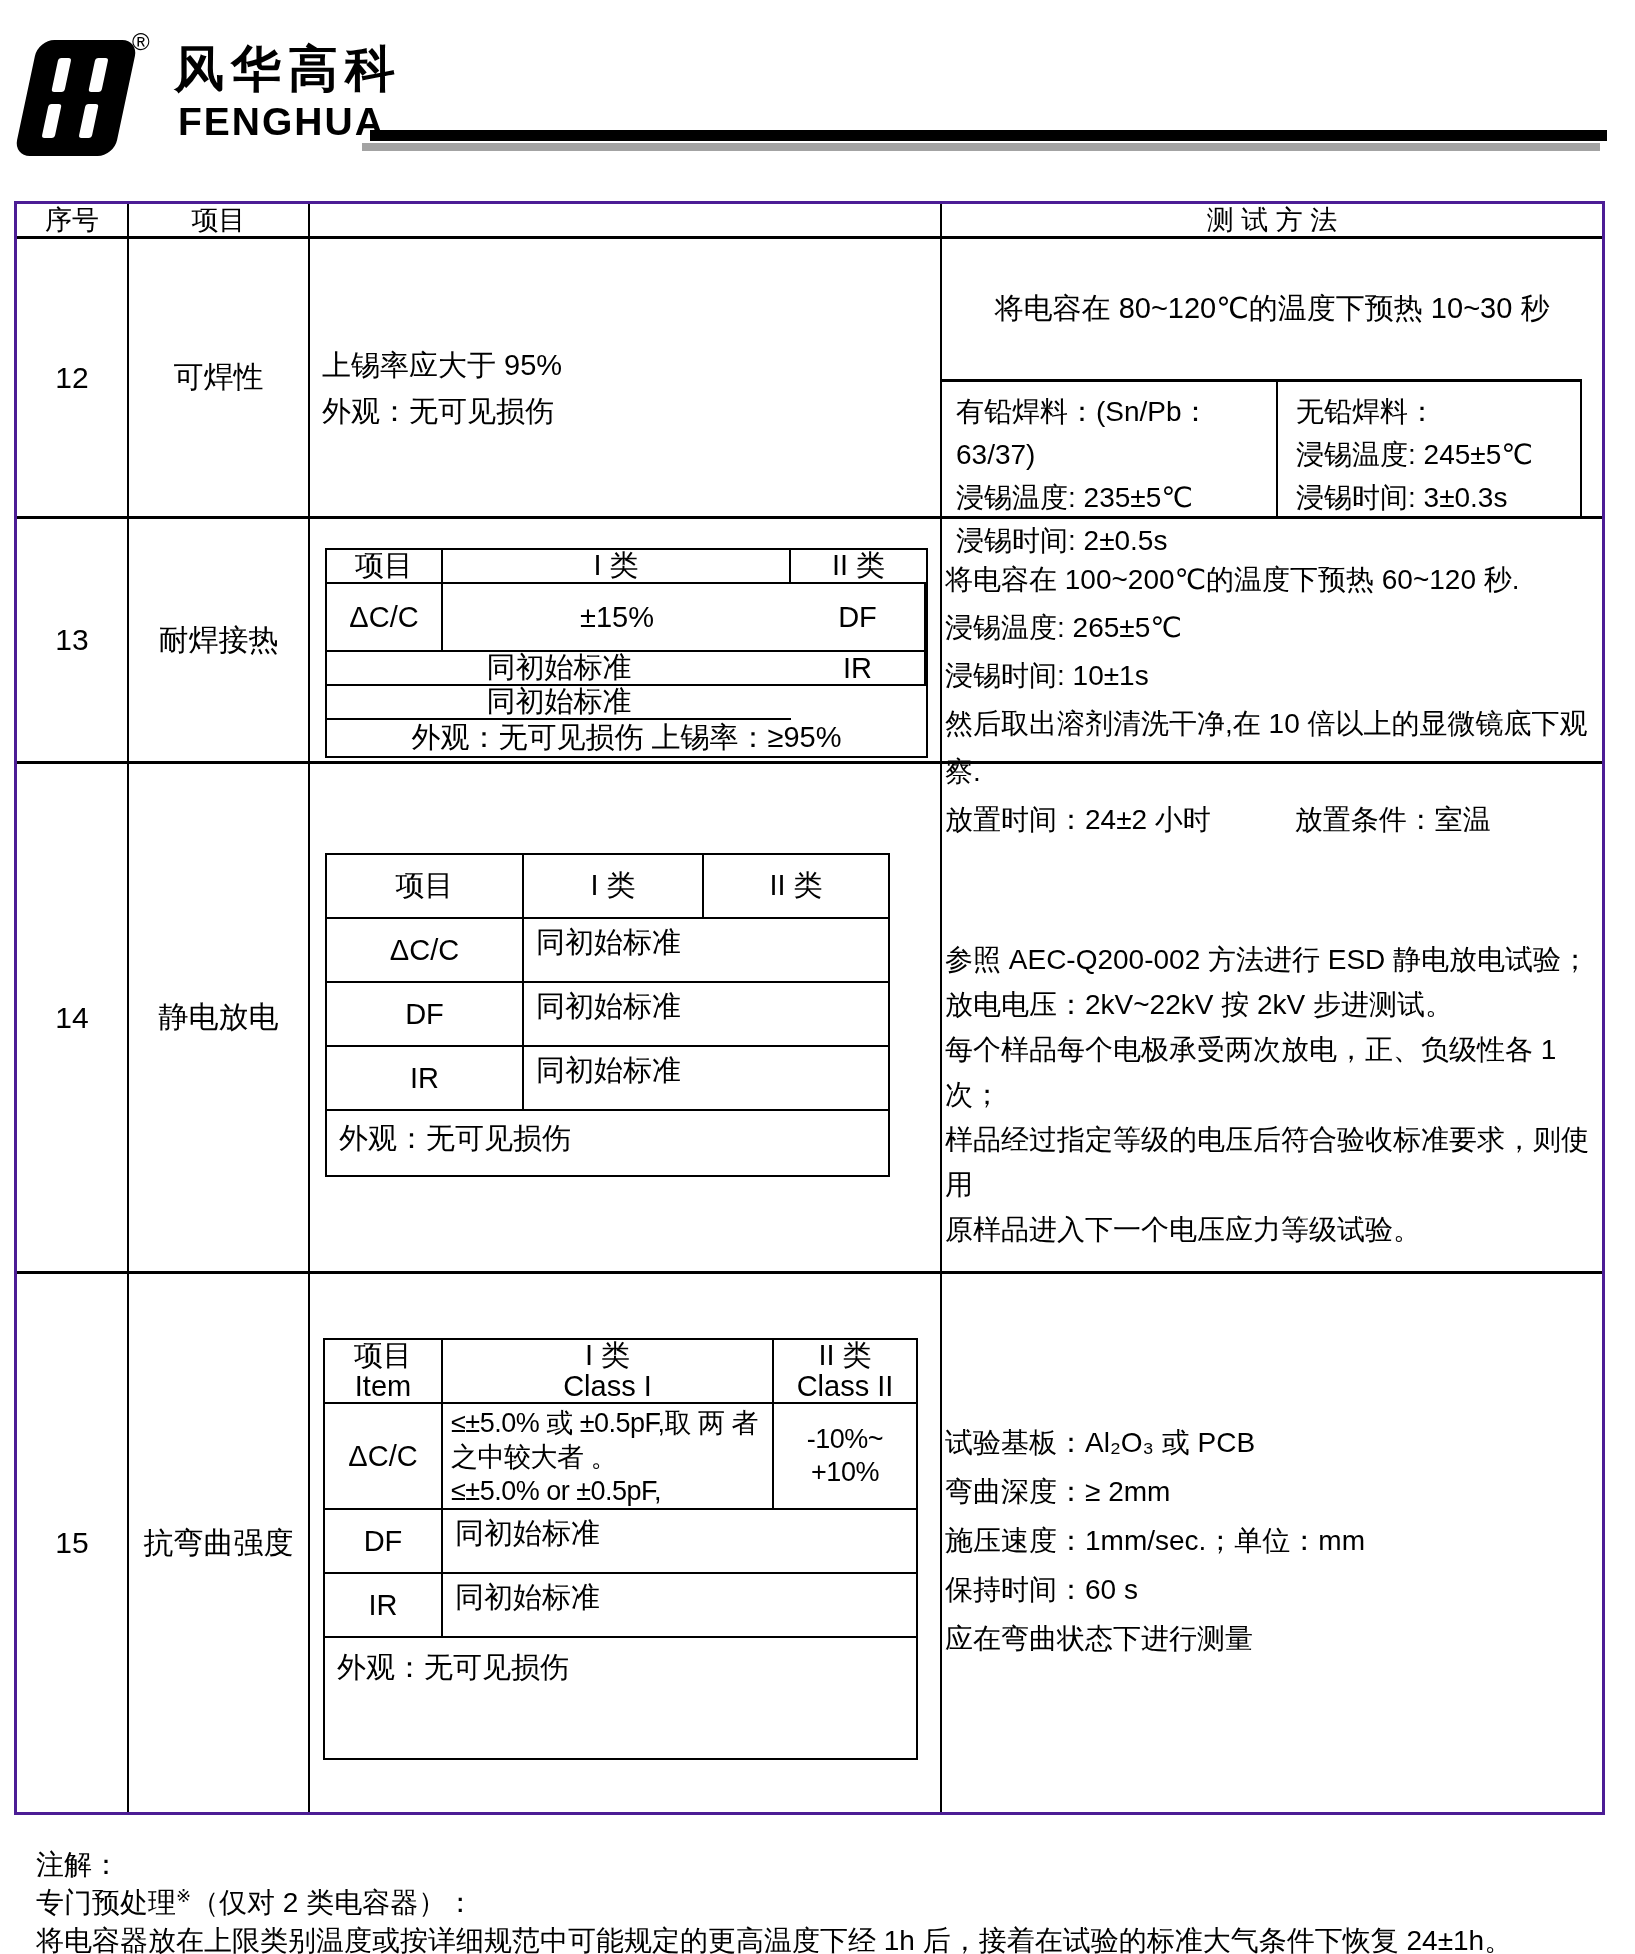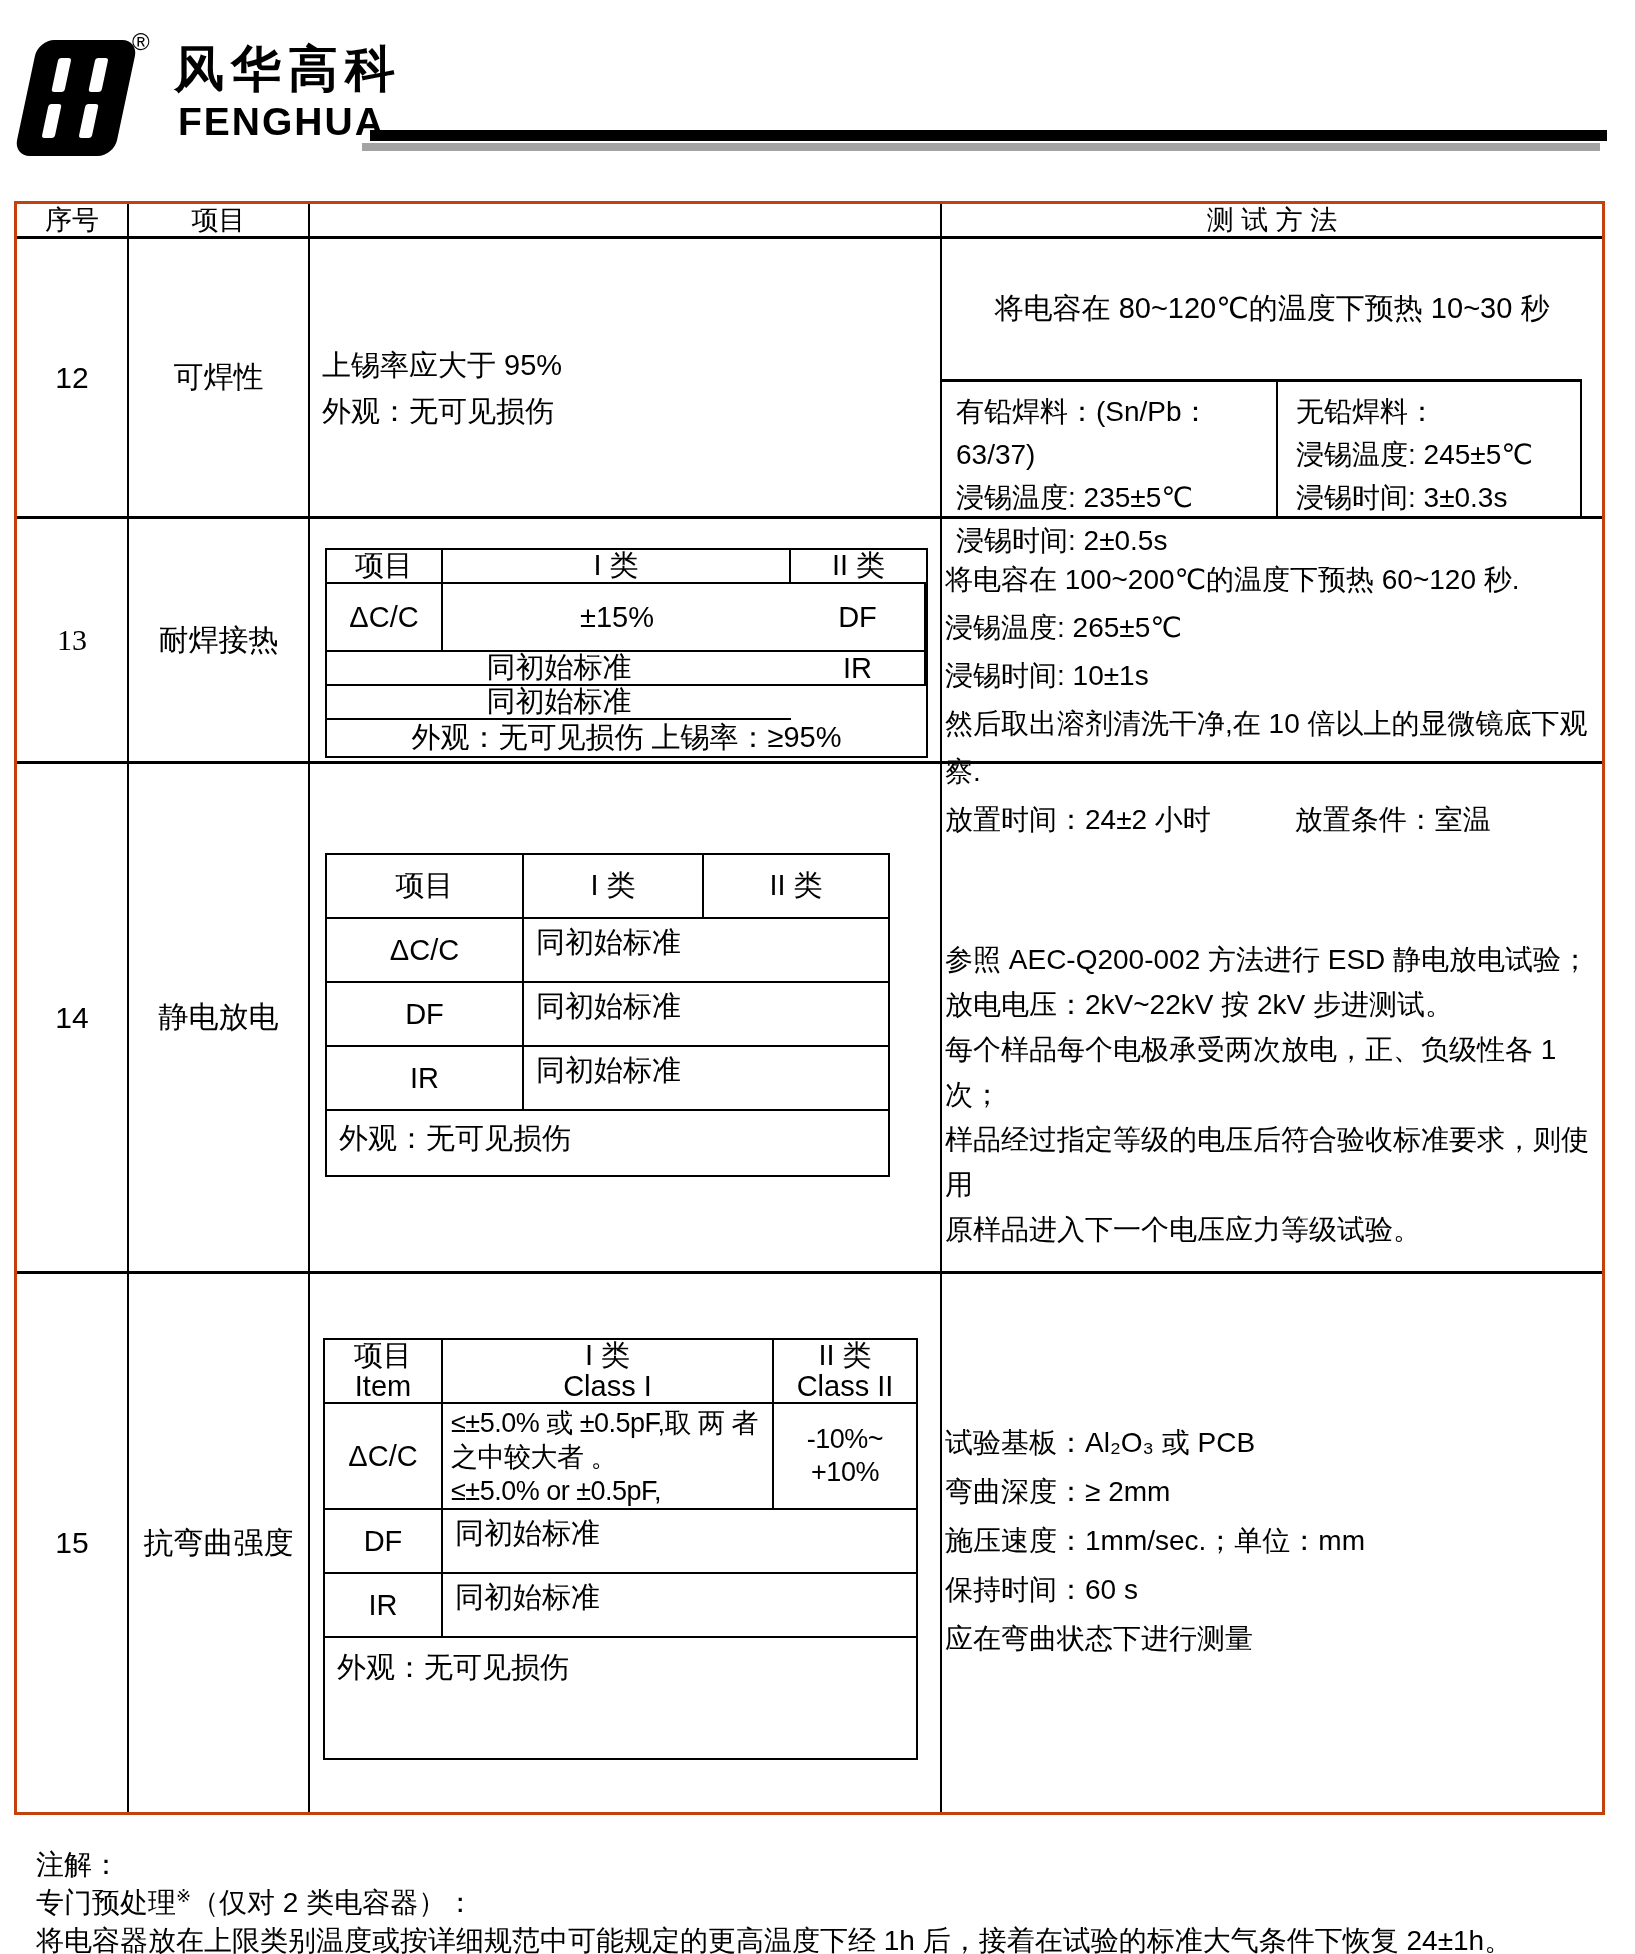--- a/index.html
+++ b/index.html
@@ -17,21 +17,21 @@
     border-radius:16px;transform:skewX(-12deg);}
   .logo-cut{position:absolute;background:#fff;border-radius:3px;}
   .reg{position:absolute;left:132px;top:28px;font-size:24px;}
   .brand-cn{position:absolute;left:174px;top:36px;font-size:50px;font-weight:bold;letter-spacing:7px;}
   .brand-en{position:absolute;left:178px;top:100px;font-size:39px;font-weight:bold;letter-spacing:2px;}
   .rule-black{position:absolute;left:370px;top:130px;width:1237px;height:11px;background:#000;}
   .rule-gray{position:absolute;left:362px;top:143px;width:1238px;height:8px;background:#a3a3a3;}
   .doc-title{position:absolute;right:118px;top:56px;font-size:35px;font-weight:bold;letter-spacing:0.5px;}
 
   
-  .main-table{position:absolute;left:14px;top:201px;width:1585px;height:1608px;border:3px solid #c2410c;}
+  .main-table{position:absolute;left:14px;top:201px;width:1585px;height:1608px;border:3px solid #4c1d95;}
   .vline{position:absolute;top:0;height:1608px;width:2px;background:#000;}
   .hline{position:absolute;left:0;width:1585px;height:3px;background:#000;}
   .colhead{position:absolute;top:0;height:32px;font-size:27px;display:flex;align-items:center;justify-content:center;}
   .labelcell{position:absolute;font-size:30px;display:flex;align-items:center;justify-content:center;text-align:center;}
   .txtblock{position:absolute;font-size:28px;white-space:pre-line;}
 
   
   .subtable{position:absolute;left:925px;top:175px;width:640px;height:137px;border-top:3px solid #000;border-right:2px solid #000;box-sizing:border-box;}
   .subcell{position:absolute;top:0;height:134px;font-size:28px;white-space:pre-line;line-height:43px;box-sizing:border-box;}
 
@@ -90,21 +90,21 @@
     <div class="abs cc" style="left:925px;top:35px;width:660px;height:140px;font-size:29px;">将电容在 80~120℃的温度下预热 10~30 秒</div>
     <div class="subtable">
       <div class="subcell" style="left:0;width:336px;border-right:2px solid #000;padding:8px 0 0 14px;">有铅焊料：(Sn/Pb：63/37)
 浸锡温度: 235±5℃
 浸锡时间: 2±0.5s</div>
       <div class="subcell" style="left:338px;width:300px;padding:8px 0 0 16px;">无铅焊料：
 浸锡温度: 245±5℃
 浸锡时间: 3±0.3s</div>
     </div>
 
-    <div class="labelcell" style="left:0;top:315px;width:110px;height:242px;font-family:Liberation Serif, serif;">13</div>
+    <div class="labelcell" style="left:0;top:315px;width:110px;height:242px;">13</div>
     <div class="labelcell" style="left:112px;top:315px;width:179px;height:242px;">耐焊接热</div>
 
     <div class="itab" style="left:308px;top:344px;width:603px;height:210px;grid-template-columns:116px 348px 135px;grid-template-rows:34px 68px 34px 34px 36px;">
       <div class="cell cc br bb">项目</div>
       <div class="cell cc br bb">I 类</div>
       <div class="cell cc bb">II 类</div>
       <div class="cell cc br bb">ΔC/C</div>
       <div class="cell cc bb">±15%</div>
       <div class="cell cc br bb">DF</div>
       <div class="cell cc bb span2">同初始标准</div>

